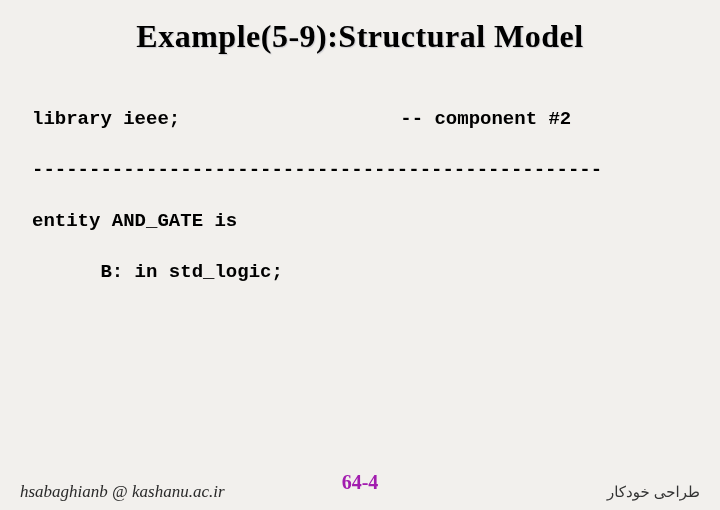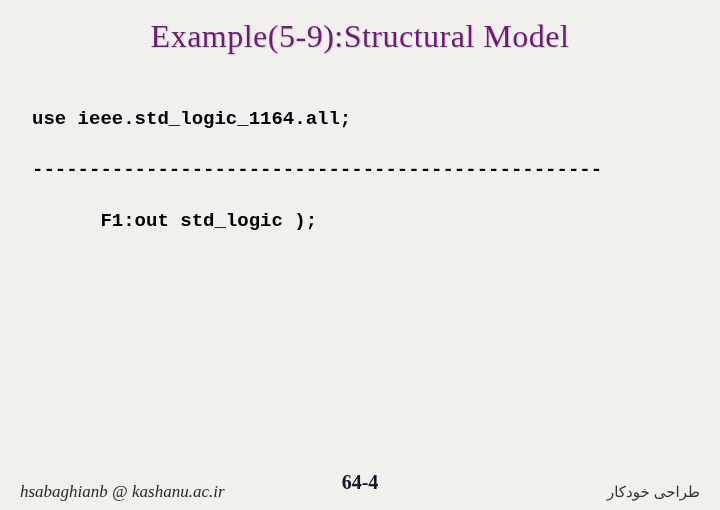--- a/index.html
+++ b/index.html
@@ -6,22 +6,22 @@
   html, body { width: 720px; height: 510px; overflow: hidden; }
   body {
     background: #f2f0ed;
     font-family: "Times New Roman", Times, serif;
     position: relative;
     padding: 18px 28px 12px 28px;
   }
   .title {
     text-align: center;
     font-size: 32px;
-    font-weight: normal;
-    color: #701a75;
+    font-weight: bold;
+    color: #000000;
     text-shadow: 1px 1px 1px rgba(180,180,190,0.6);
     margin-bottom: 26px;
     letter-spacing: 0.5px;
   }
   .code-block {
     font-family: "Courier New", Courier, monospace;
     font-size: 19px;
     font-weight: bold;
     color: #000;
     line-height: 1.35;
@@ -42,43 +42,44 @@
   }
   .footer-left {
     font-family: "Monotype Corsiva", "Brush Script MT", cursive;
     font-style: italic;
     color: #2a2a2a;
     font-size: 17px;
   }
   .footer-center {
     font-family: "Times New Roman", serif;
     font-weight: bold;
-    color: #0f172a;
+    color: #a21caf;
     font-size: 20px;
     position: absolute;
     left: 50%;
     transform: translateX(-50%);
     bottom: 8px;
   }
   .footer-right {
     font-family: "Tahoma", "Arial", sans-serif;
     color: #333;
     font-size: 15px;
     direction: rtl;
   }
 </style>
 </head>
 <body>
 
 <h1 class="title">Example(5-9):Structural Model</h1>
 
 <div class="code-block">
-<span class="code-line">use ieee.std_logic_1164.all;</span>
+<span class="code-line"><span>library ieee;</span><span style="display:inline-block;width:220px"></span><span>-- component #2</span></span>
 <span class="code-line">--------------------------------------------------</span>
-<span class="code-line">      F1:out std_logic );</span>
+<span class="code-line">entity AND_GATE is</span>
+<span class="code-line">      B: in std_logic;</span>
 
 
 
 
 
 </div>
 
 <div class="footer">
   <div class="footer-left">hsabaghianb @ kashanu.ac.ir</div>
   <div class="footer-center">64-4</div>

